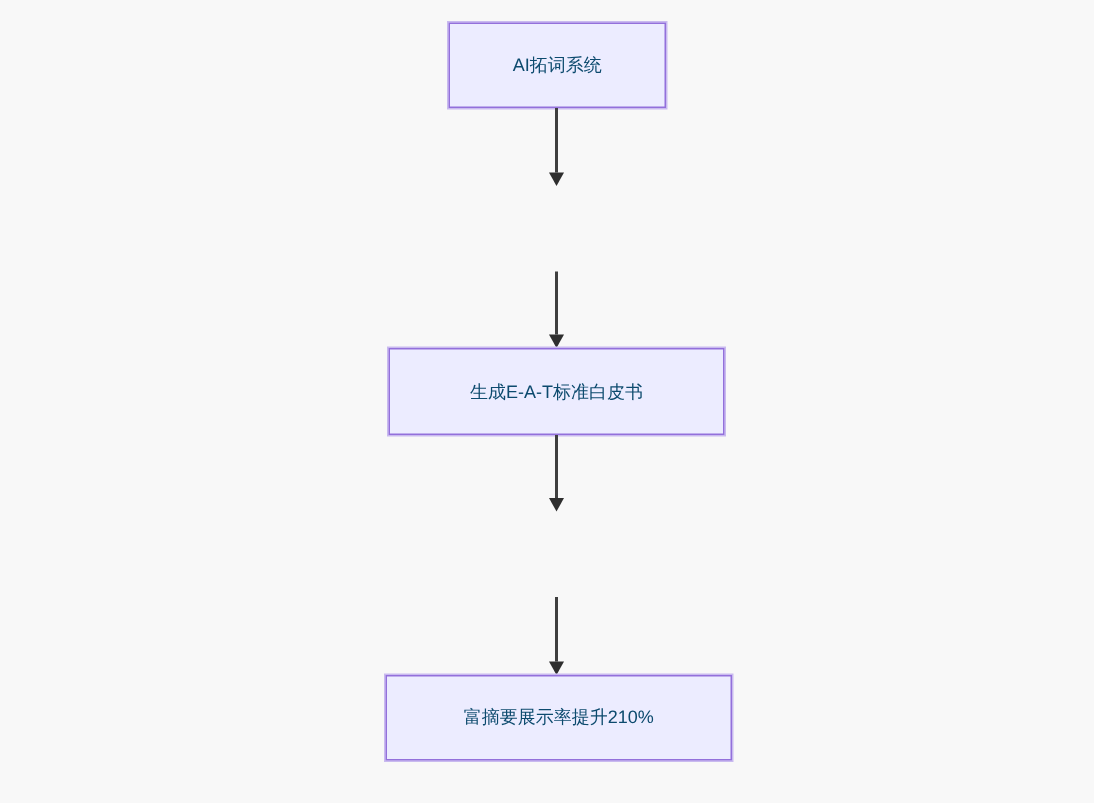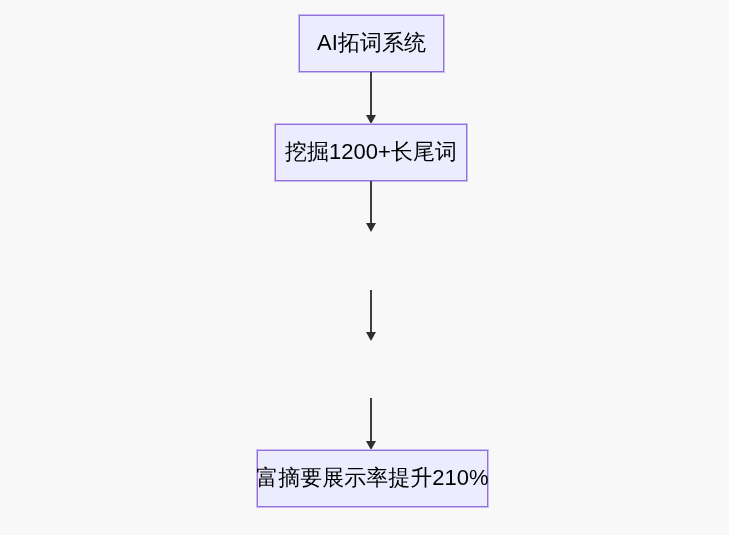--- a/index.html
+++ b/index.html
@@ -19,22 +19,22 @@
     box-sizing: border-box;
     background: #ececff;
     border: 1px solid #9370db;
     box-shadow: 0 0 0 1px #c9baef;
     display: flex;
     align-items: center;
     justify-content: center;
     text-align: center;
   }
   .node-label {
-    color: #000000;
-    font-size: 22px;
+    color: #0c4a6e;
+    font-size: 12px;
     line-height: 1.2;
     white-space: nowrap;
   }
   .edge {
     position: absolute;
     left: 371px;
     transform: translateX(-50%);
     display: flex;
     flex-direction: column;
     align-items: center;
@@ -59,29 +59,29 @@
 
   <div class="node" style="left:299px; top:15px; width:145px; height:57px;">
     <span class="node-label">AI拓词系统</span>
   </div>
 
   <div class="edge" style="top:72px; height:52px;">
     <div class="edge-line"></div>
     <div class="arrowhead-icon"></div>
   </div>
 
-  <div class="node" style="left:275px; top:124px; width:192px; height:57px;">
-    <span class="node-label">挖掘1200+长尾词</span>
-  </div>
 
   <div class="edge" style="top:181px; height:51px;">
     <div class="edge-line"></div>
     <div class="arrowhead-icon"></div>
   </div>
 
+  <div class="node" style="left:259px; top:232px; width:224px; height:58px;">
+    <span class="node-label">生成E-A-T标准白皮书</span>
+  </div>
 
   <div class="edge" style="top:290px; height:51px;">
     <div class="edge-line"></div>
     <div class="arrowhead-icon"></div>
   </div>
 
 
   <div class="edge" style="top:398px; height:52px;">
     <div class="edge-line"></div>
     <div class="arrowhead-icon"></div>

